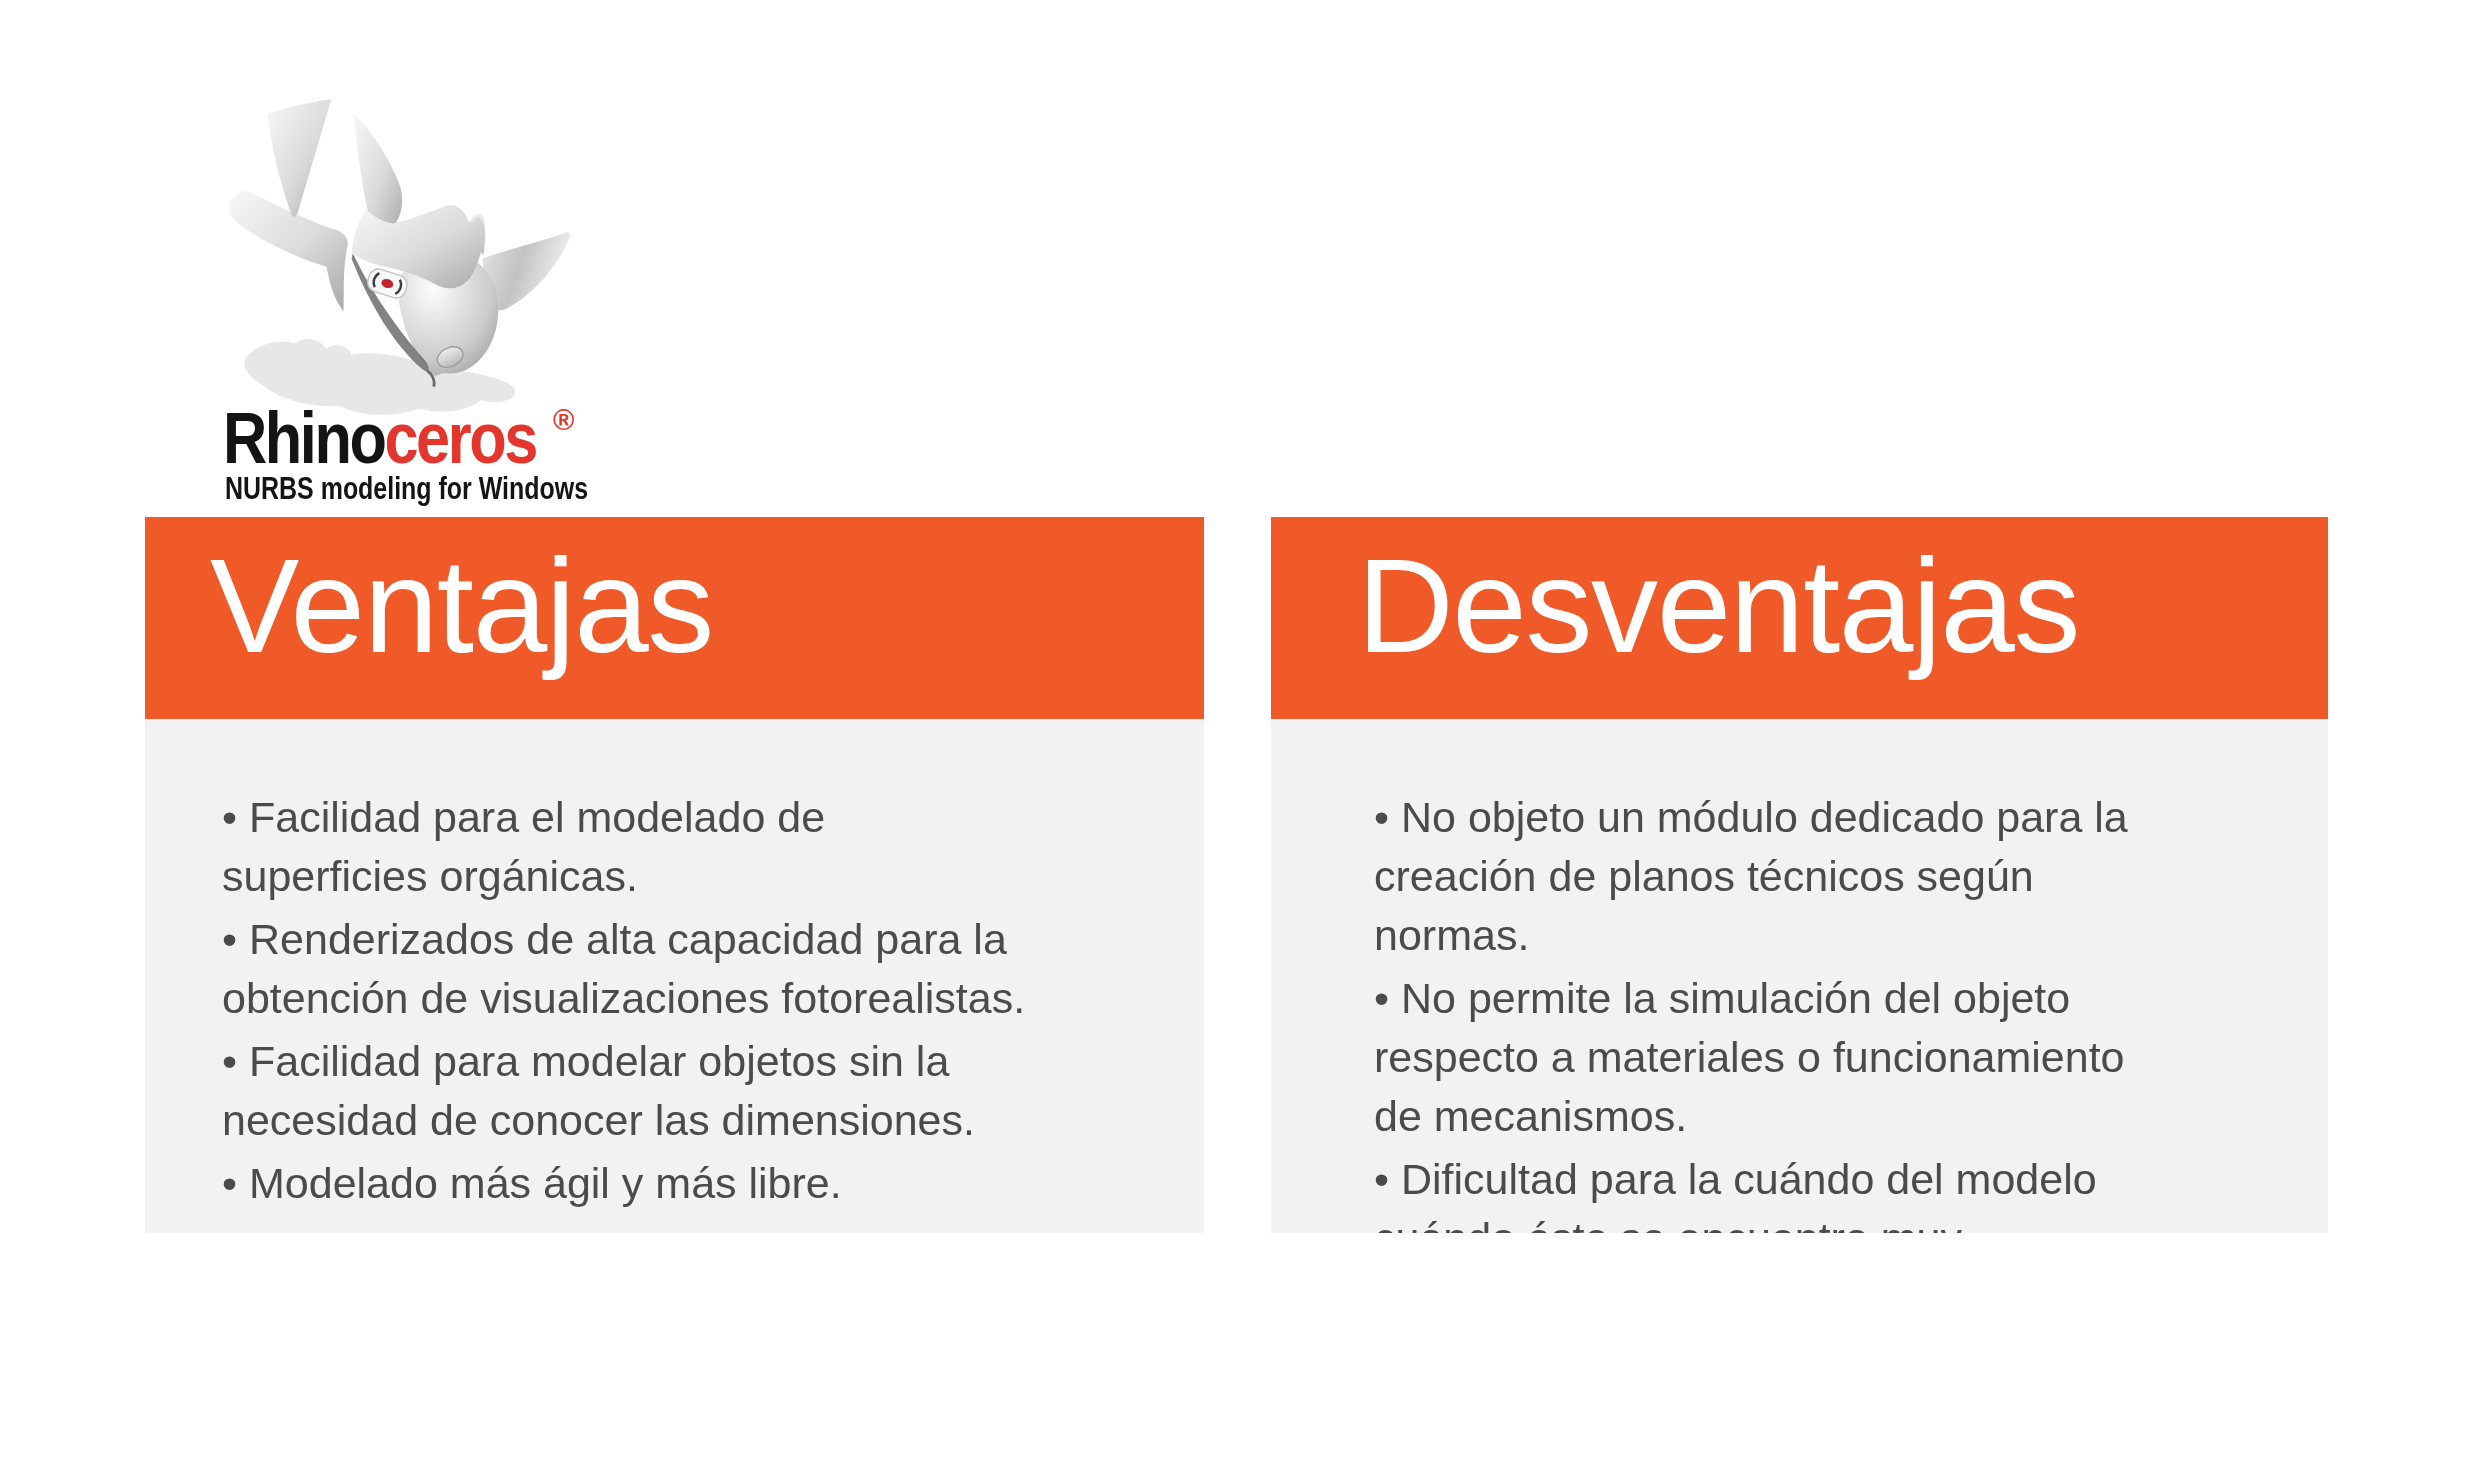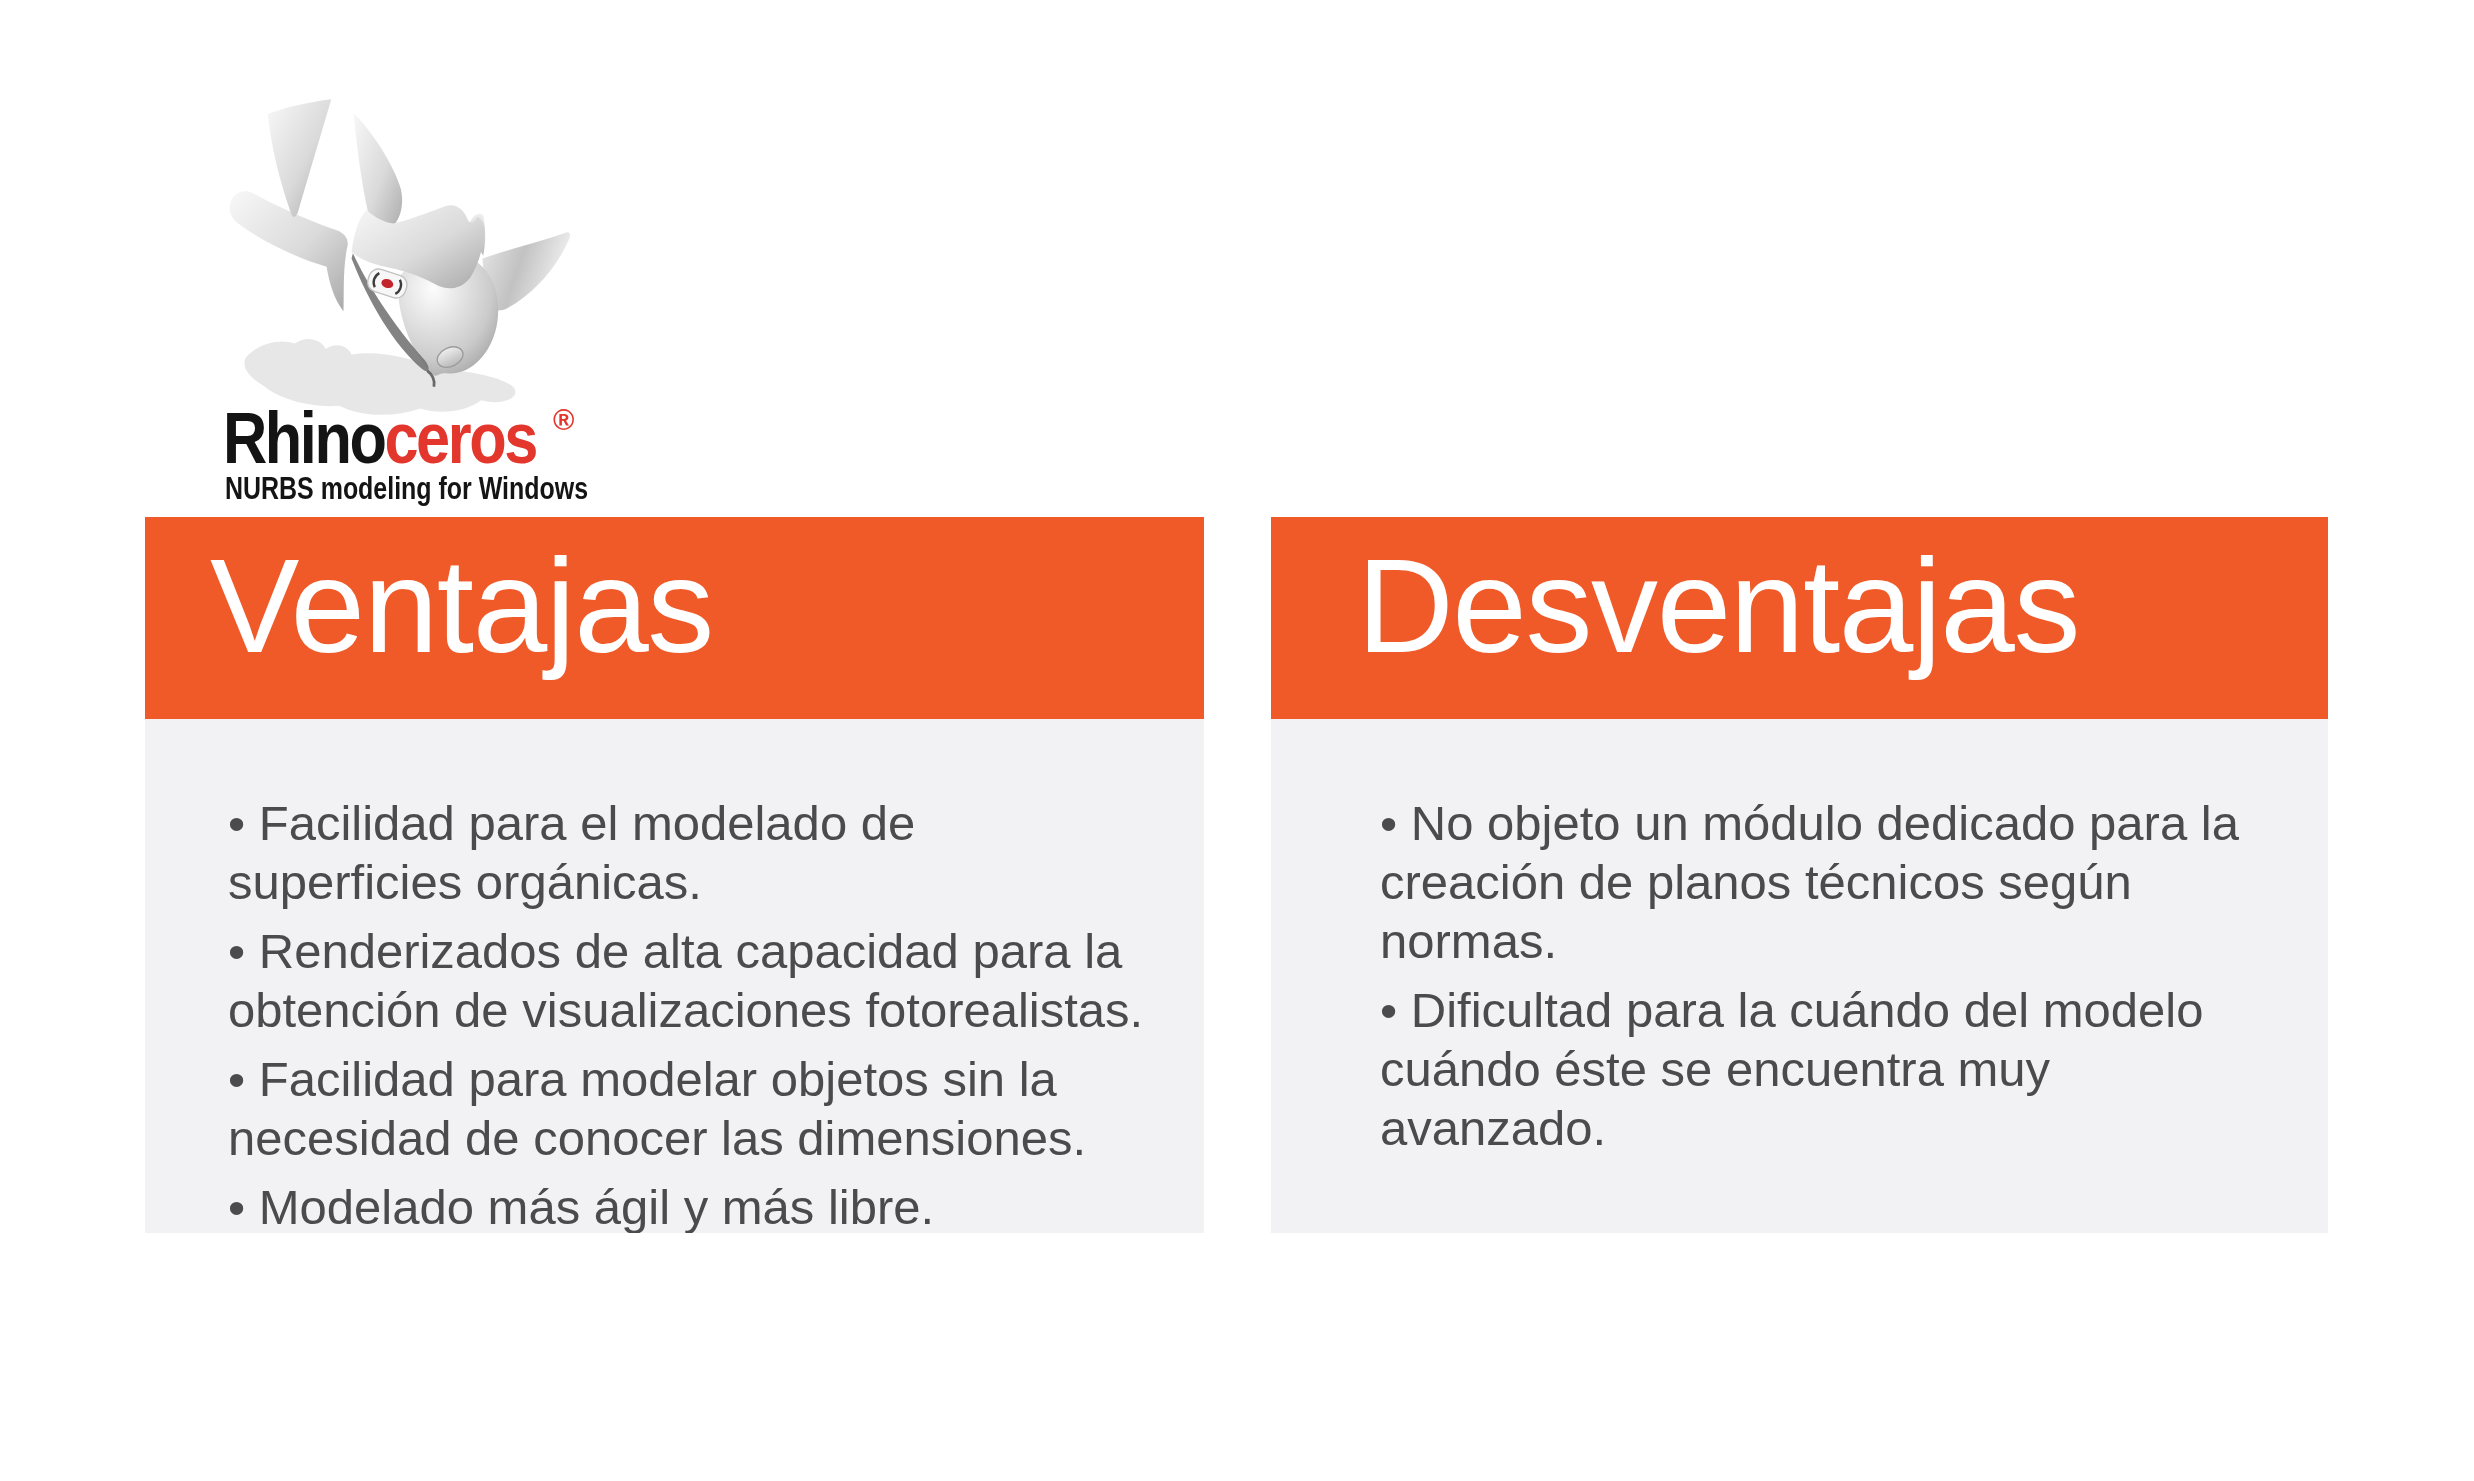--- a/index.html
+++ b/index.html
@@ -59,22 +59,22 @@
     font-size:134px;font-weight:400;letter-spacing:-1.4px;
     color:var(--header-text);line-height:1;
   }
   .column.right .column-header h1{padding-left:86px;}
   .column-body{
     height:614px;background:var(--panel-bg);
     padding:65px 41px 0 73px;
   }
   .column.right .column-body{padding-left:99px;}
   .column-body p{
-    margin:10px;
-    font-size:49px;line-height:59px;
+    margin:4px;
+    font-size:43px;line-height:59px;
     color:var(--body-text);
     white-space:pre-line;
   }
 </style>
 </head>
 <body>
 
 <div class="page">
 
   <svg class="logo-graphic" viewBox="0 0 560 555" xmlns="http://www.w3.org/2000/svg" aria-hidden="true">
@@ -160,20 +160,23 @@
   </section>
 
   <section class="column right">
     <div class="column-header">
       <h1>Desventajas</h1>
     </div>
     <div class="column-body">
       <p>• No objeto un módulo dedicado para la
 creación de planos técnicos según
 normas.</p>
+      <p>• No permite la simulación del objeto
+respecto a materiales o funcionamiento
+de mecanismos.</p>
       <p>• Dificultad para la cuándo del modelo
 cuándo éste se encuentra muy
 avanzado.</p>
     </div>
   </section>
 
 </div>
 
 
 </body></html>

